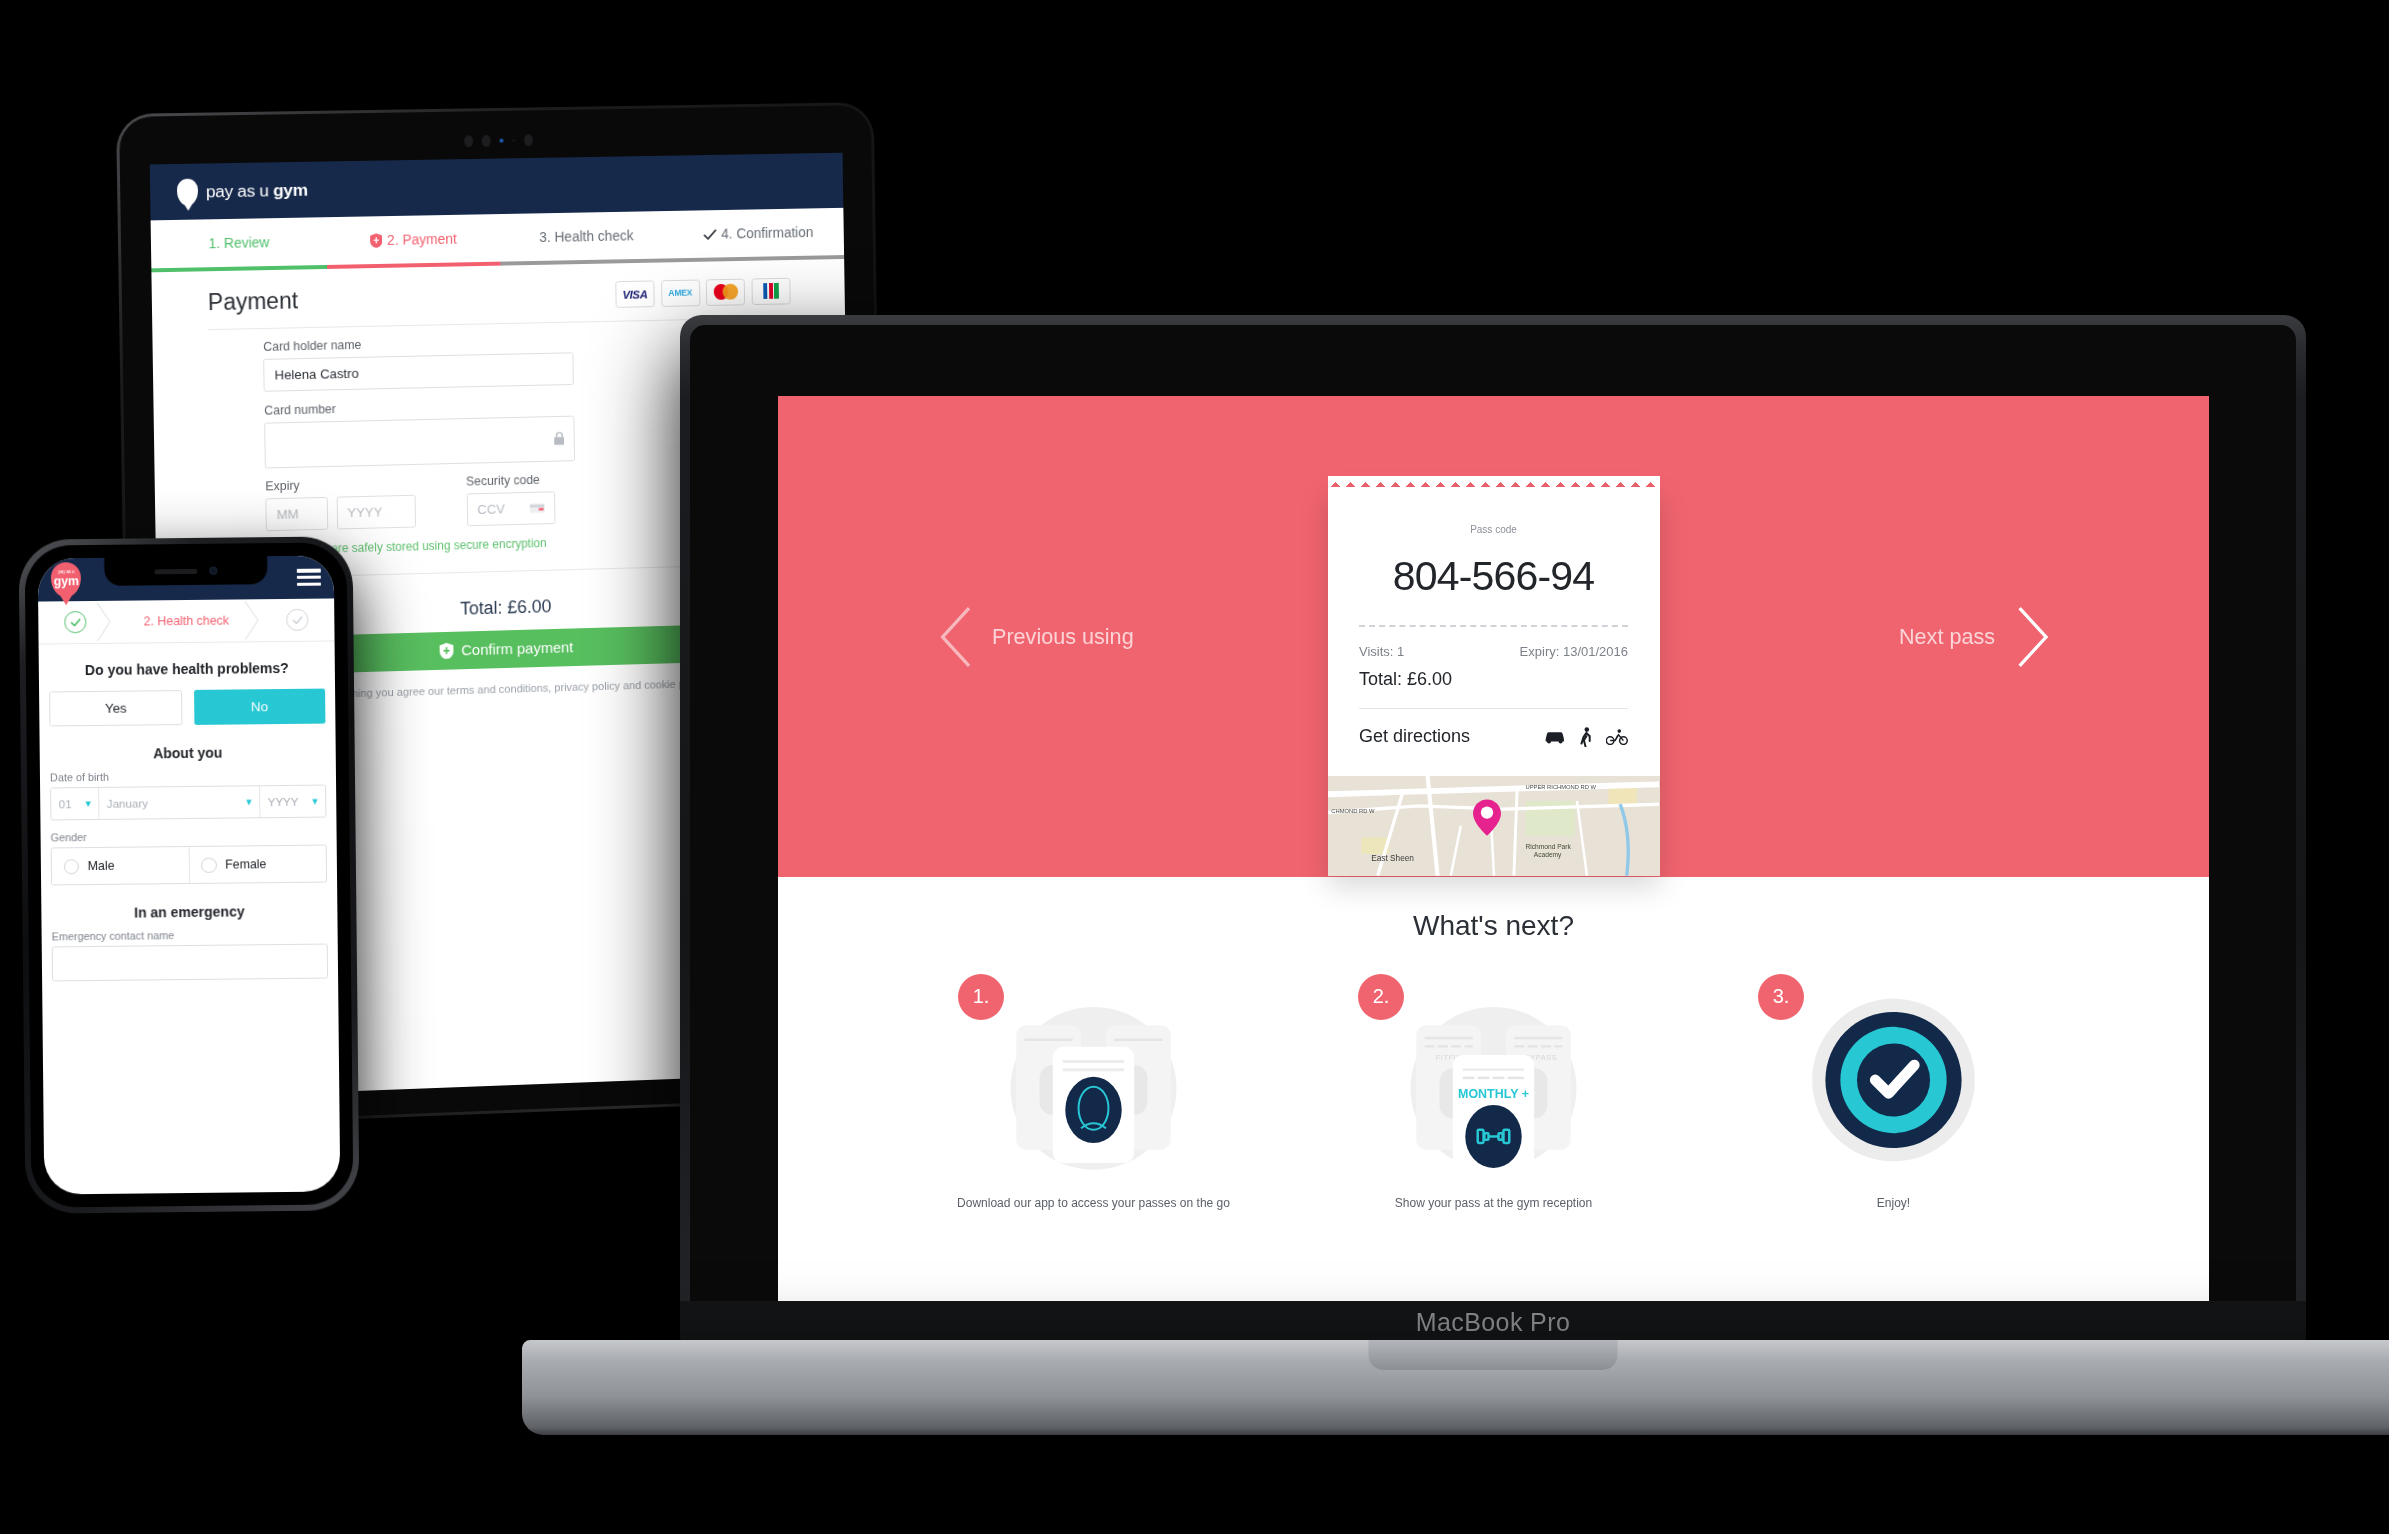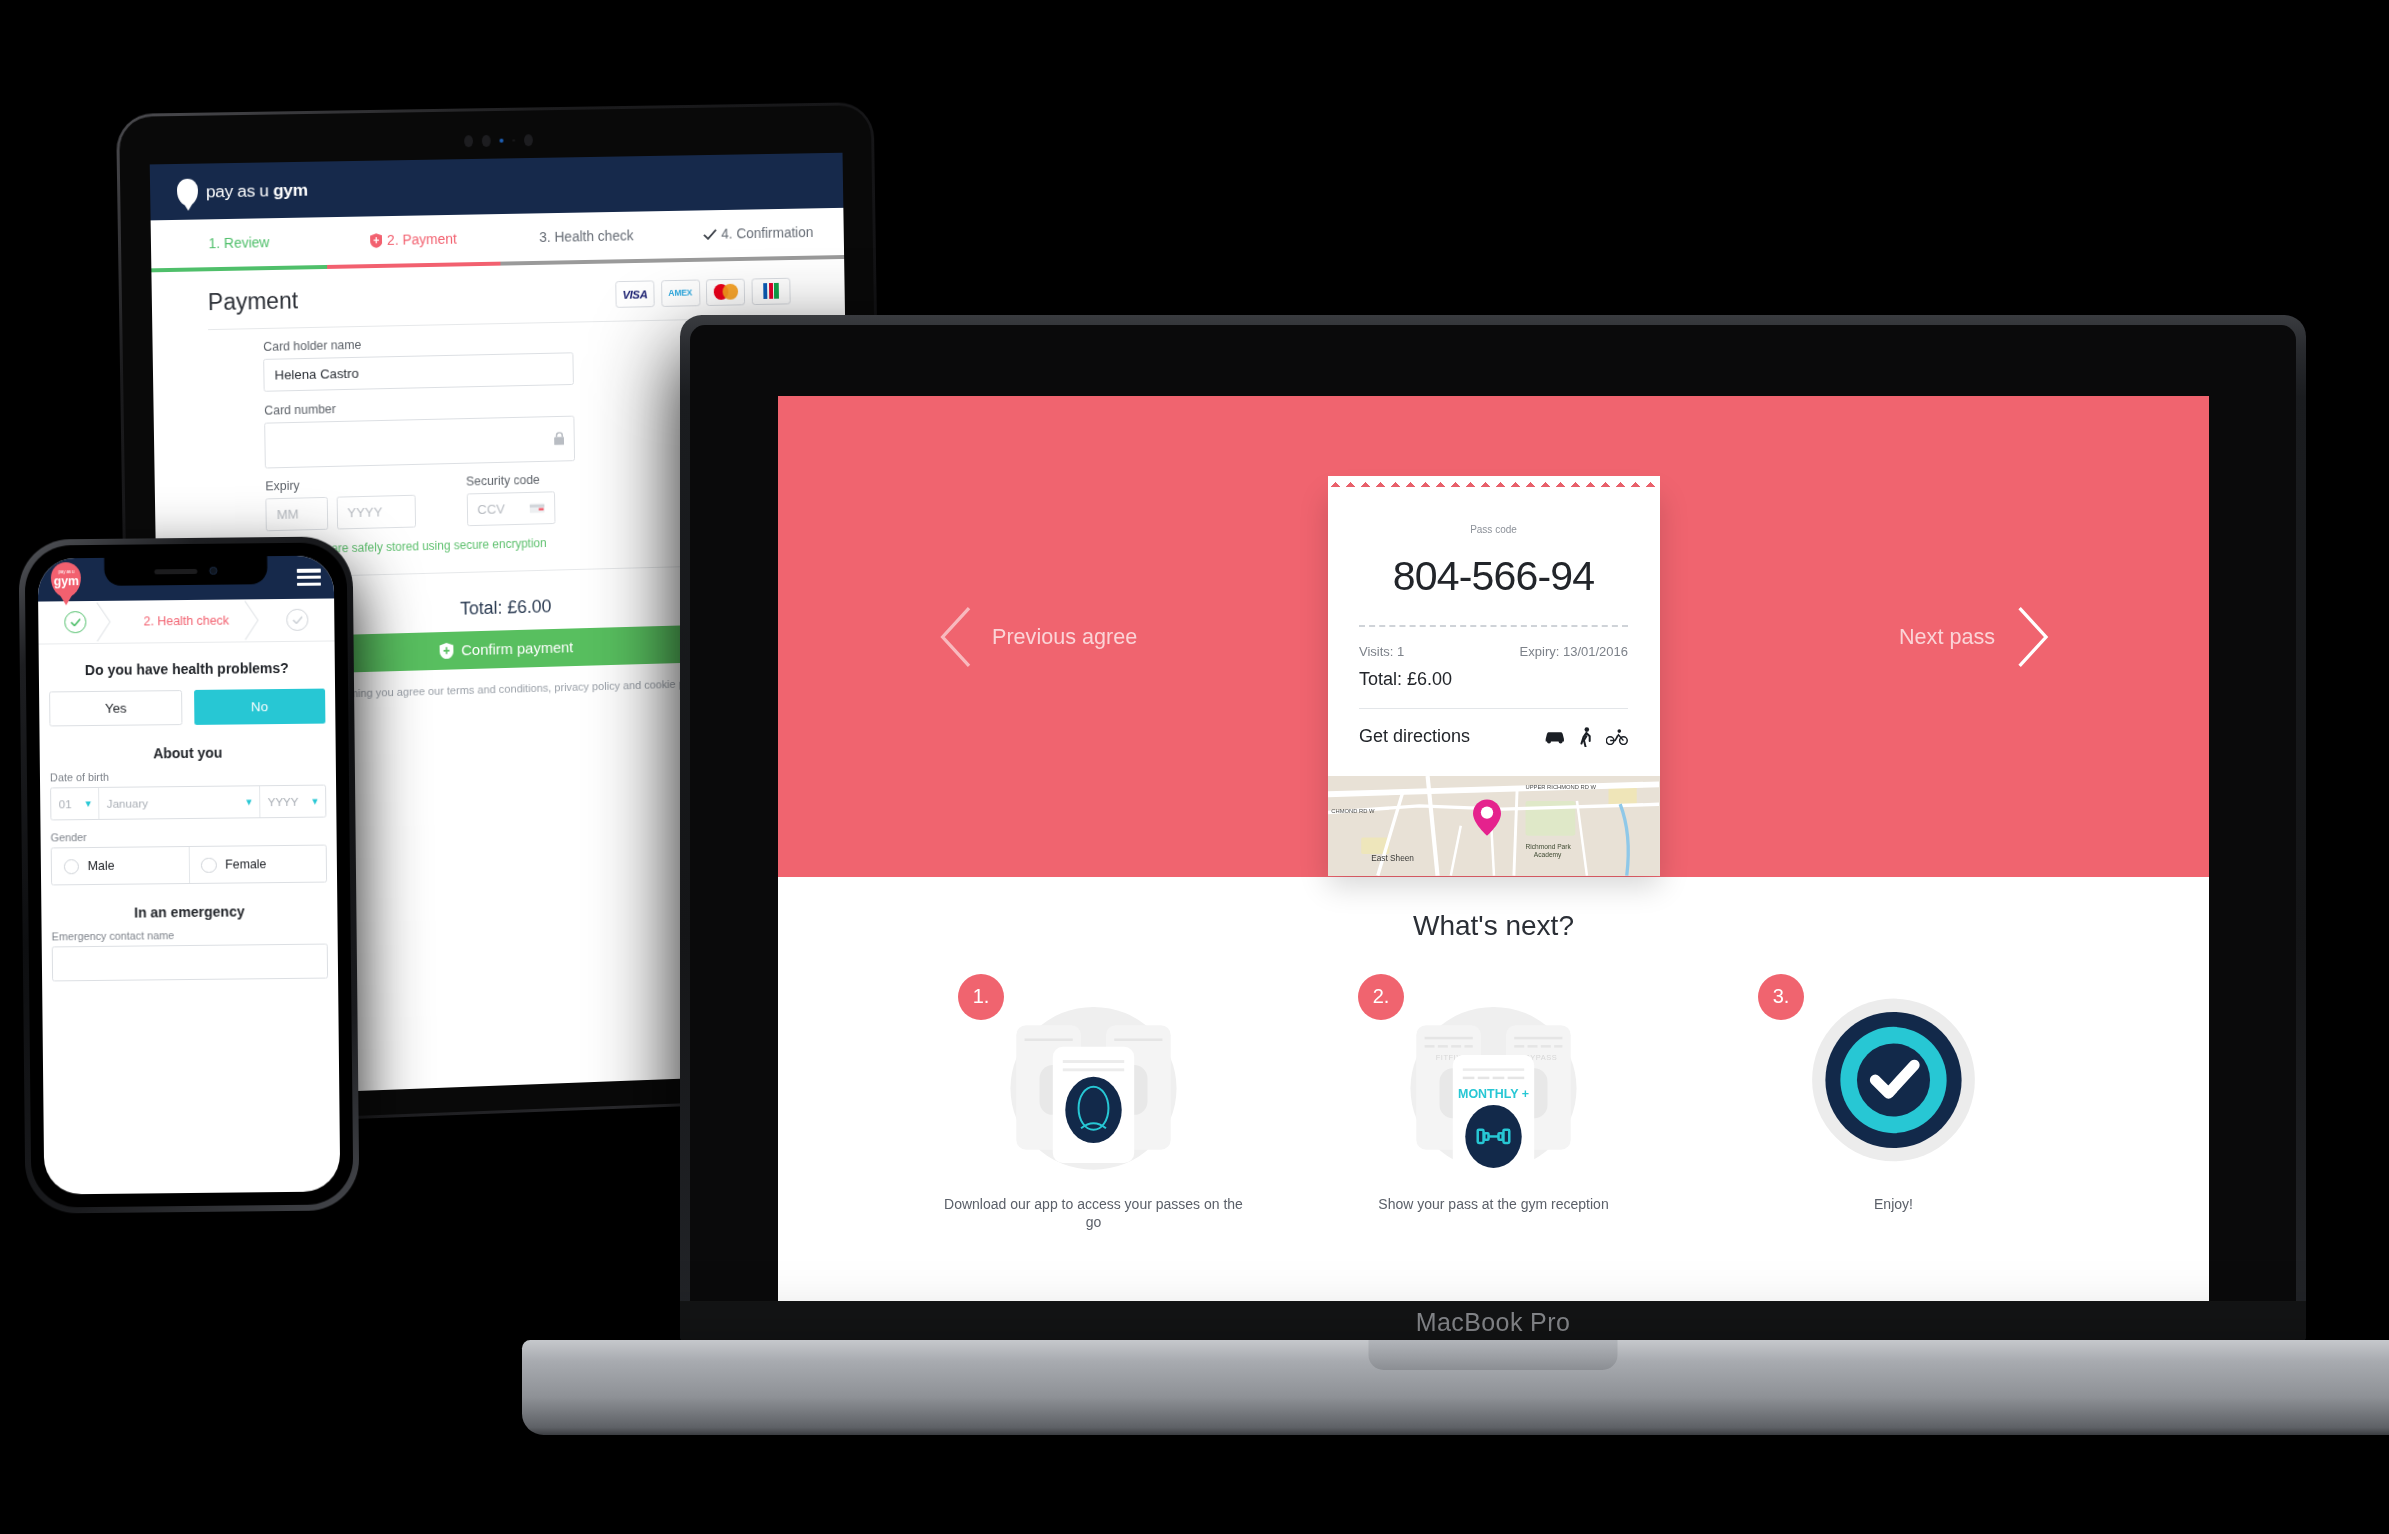--- a/index.html
+++ b/index.html
@@ -200,21 +200,21 @@
   .whats-next { background:#fff; padding: 33px 0 0; }
   .wn-title { text-align:center; font-size:28px; color:#2b2f36; font-weight:400; }
   .wn-grid { display:flex; justify-content:center; gap: 93px; padding: 40px 100px 0; }
   .wn-item { width: 307px; display:flex; flex-direction:column; align-items:center; position:relative;}
   .wn-badge {
     position:absolute; left: 18px; top: -8.3px; width: 46px; height: 46px;
     border-radius: 50%; background:#f0646f; color:#fff;
     display:flex; align-items:center; justify-content:center; font-size:20px; z-index:3;
   }
   .wn-art { width: 191px; height: 191px; position:relative; }
-  .wn-cap { margin-top: 21.6px; text-align:center; font-size:14px; color:#5b6069; line-height:1.35; }
+  .wn-cap { margin-top: 21.6px; text-align:right; font-size:12px; color:#5b6069; line-height:1.35; }
 
   
   .phone { position:absolute; left: 21.6px; top: 538px; width: 334px; height: 674px;
     transform: rotate(-0.6deg); }
   .phone-shell {
     position:absolute; inset:0;
     background: linear-gradient(145deg,#55575c 0%, #1d1e21 14%, #0d0e10 45%, #1a1b1e 78%, #46484d 100%);
     border-radius: 51px;
     box-shadow: 0 28px 66px rgba(0,0,0,0.9);
     padding: 5.8px;
@@ -421,21 +421,21 @@
       <div class="mbp-inner"></div>
 
       <div class="mbp-screen">
 
         <div class="pass-hero">
 
           <div class="nav-pass prev">
             <svg class="chev" viewBox="0 0 46 78">
                 <path d="M40 4 L8 39 L40 74" stroke="rgba(255,255,255,0.55)" stroke-width="4" fill="none"></path>
               </svg>
-            <span>Previous agree</span>
+            <span>Previous using</span>
           </div>
 
           <div style="position:relative;align-self:flex-start;">
             <div class="ticket-stack"></div>
             <div class="ticket">
               <div class="t-label">Pass code</div>
               <div class="t-code">804-566-94</div>
               <div class="t-dash"></div>
               <div class="t-meta">
                 <span>Visits: 1</span>

